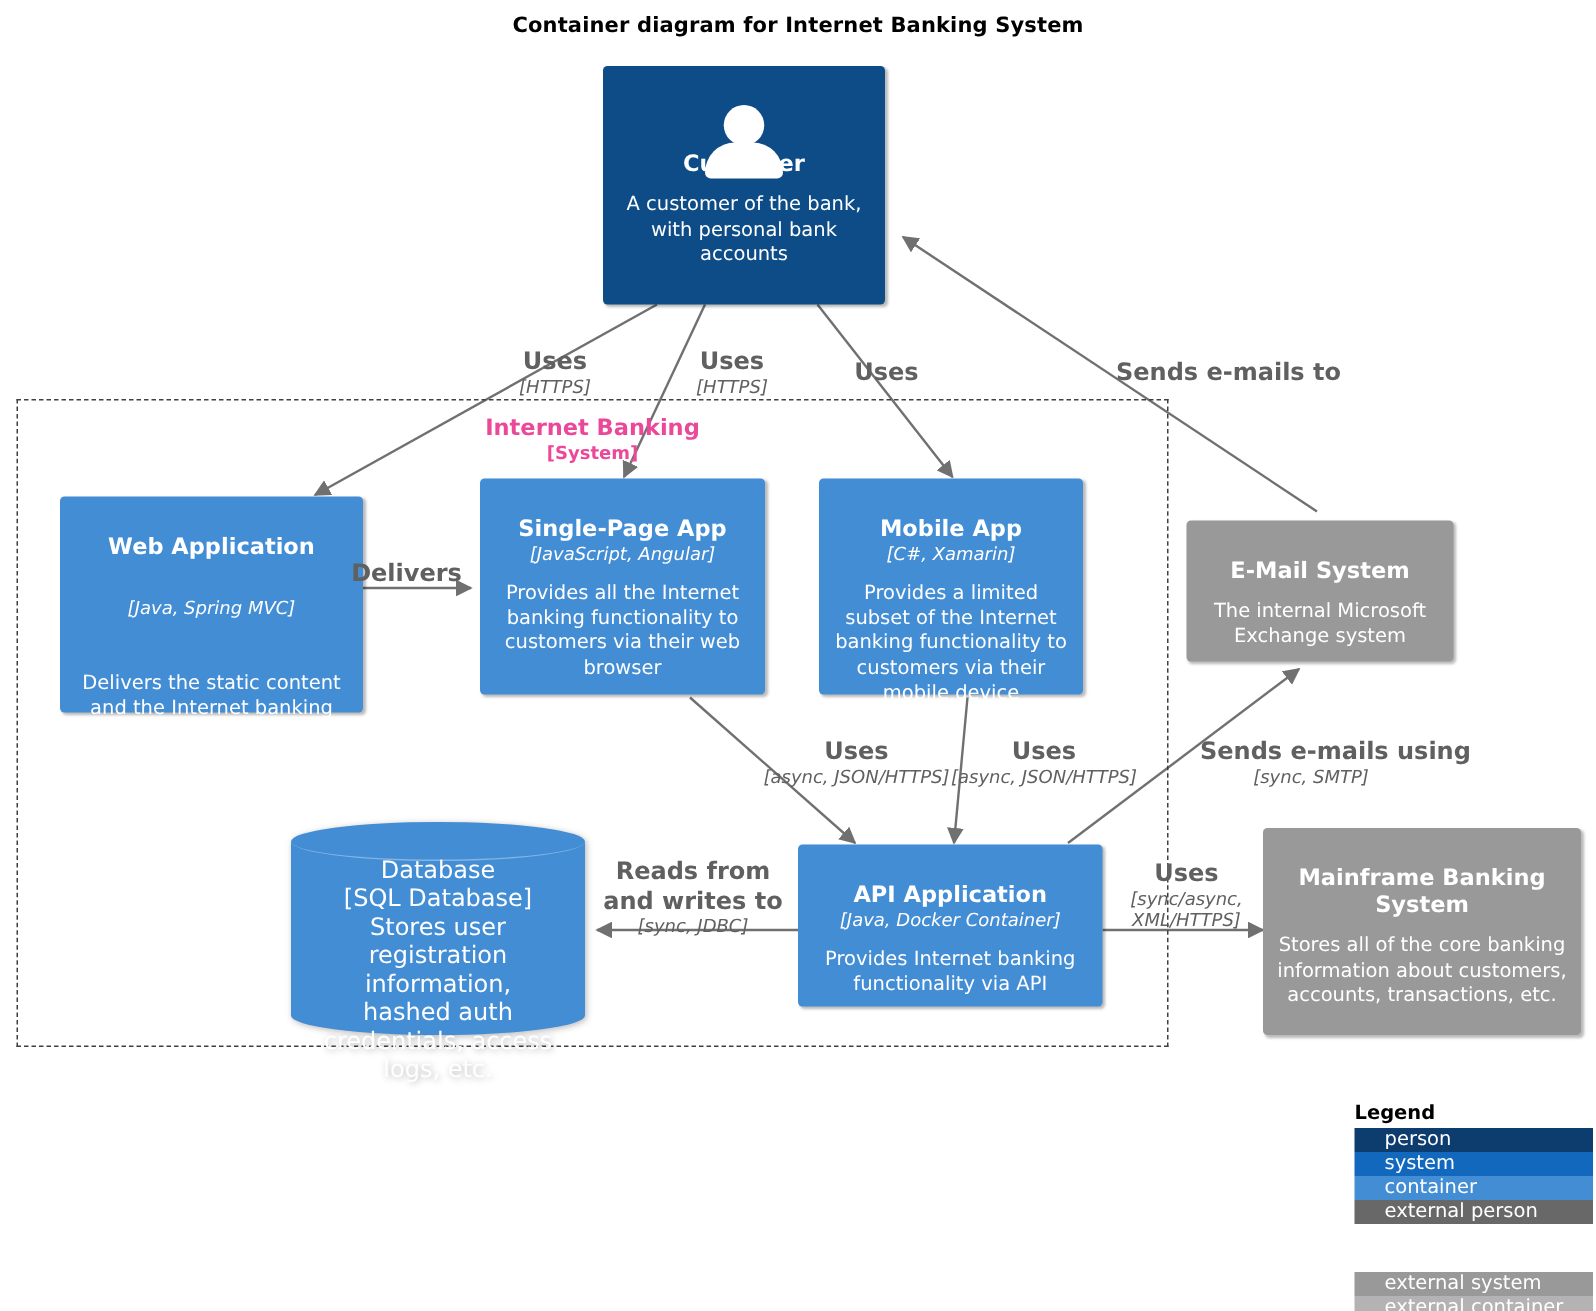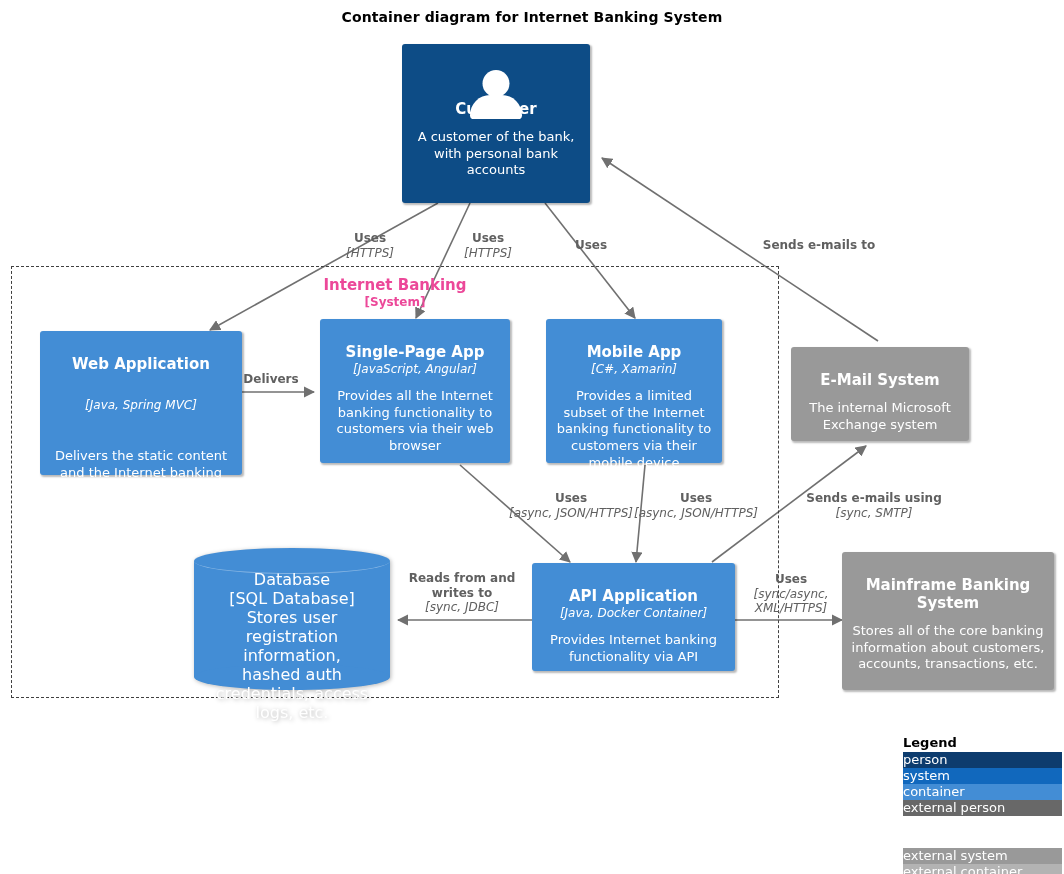--- a/index.html
+++ b/index.html
@@ -167,21 +167,21 @@
   
   .edge-label {
     position: absolute;
     text-align: center;
     color: #606060;
     line-height: 1.22;
     white-space: nowrap;
   }
   .edge-label .el-name {
     display: block;
-    font-size: 12px;
+    font-size: 16px;
     font-weight: bold;
   }
   .edge-label .el-tech {
     display: block;
     font-size: 12px;
     font-style: italic;
   }
   .edge-label.wrap { white-space: normal; }
 
   
@@ -192,21 +192,21 @@
   }
   #legend-title {
     font-size: 13px;
     font-weight: bold;
     color: #000000;
     margin-bottom: 2px;
   }
   .legend-row {
     height: 16px;
     line-height: 16px;
-    padding-left: 0;
+    padding-left: 20px;
     font-size: 13px;
     color: #ffffff;
     overflow: hidden;
     white-space: nowrap;
   }
 </style>
 </head>
 <body>
 
 <div id="canvas">

